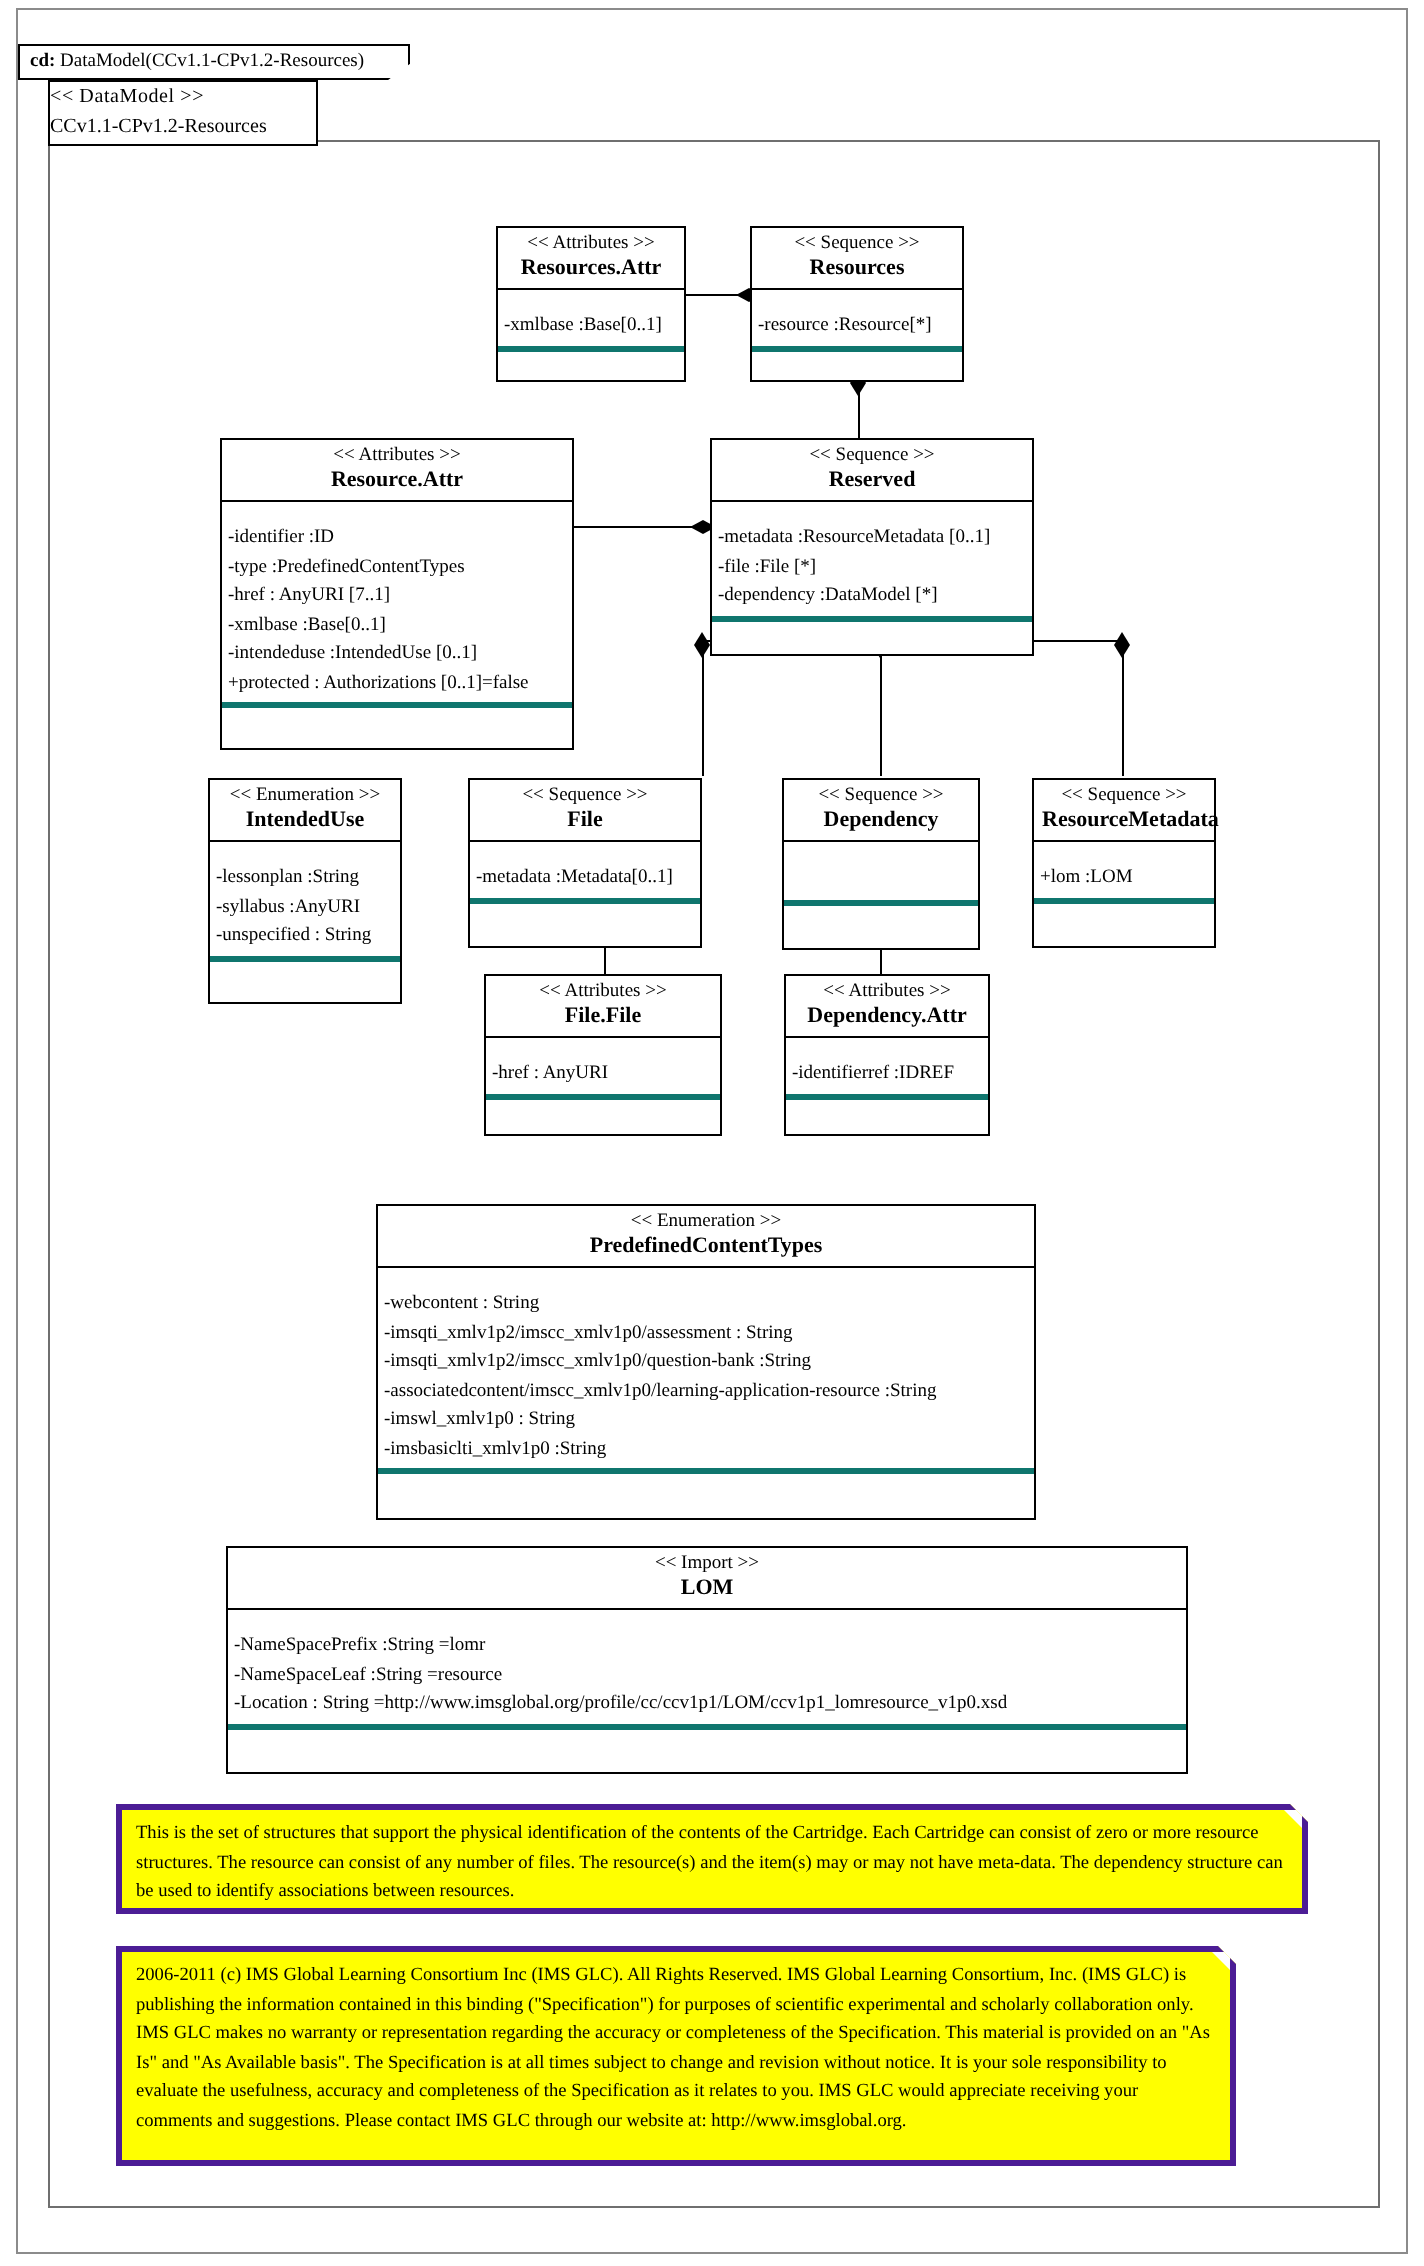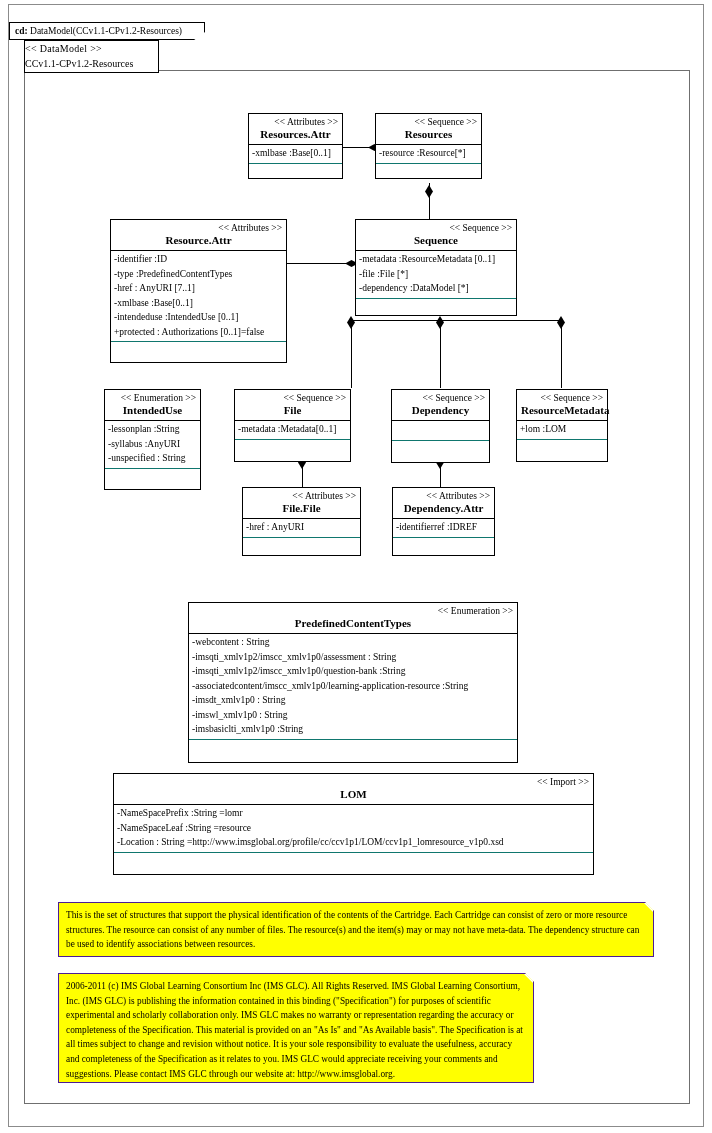--- a/index.html
+++ b/index.html
@@ -47,45 +47,46 @@
 
   
   .cls{
     position:absolute;background:#fff;border:1px solid #000;
     box-sizing:border-box;
   }
   .cls .hdr{
     text-align:center;padding:2px 4px 3px 4px;
     border-bottom:1px solid #000;
   }
-  .cls .stereo{display:block;font-size:9.5px;line-height:12px;white-space:nowrap;text-align:right;}
+  .cls .stereo{display:block;font-size:9.5px;line-height:12px;white-space:nowrap;}
   .cls .name{display:block;font-size:11px;font-weight:bold;line-height:13px;white-space:nowrap;}
   .cls .attrs{
-    border-bottom:1px solid #0f766e;padding:1px 3px 2px 3px;
+    border-bottom:3px solid #0f766e;padding:1px 3px 2px 3px;
     min-height:8px;
+    margin-top:10px;
   }
   .cls .attrs .a{font-size:9.5px;line-height:14.5px;white-space:nowrap;}
   .cls .ops{min-height:14px;}
 
   
   .ln{position:absolute;background:#000;}
   .lnh{height:1px;}
   .lnv{width:1px;}
   .dia-h{
     position:absolute;width:13px;height:7px;background:#000;
     clip-path:polygon(0 50%,50% 0,100% 50%,50% 100%);
   }
   .dia-v{
     position:absolute;width:8px;height:13px;background:#000;
     clip-path:polygon(50% 0,100% 50%,50% 100%,0 50%);
   }
 
   
   .note{
-    position:absolute;background:#ffff00;border:1px solid #4c1d95;
+    position:absolute;background:#ffff00;border:3px solid #4c1d95;
     box-sizing:border-box;padding:5px 8px 5px 7px;
     font-size:9.3px;line-height:14.6px;
     clip-path:polygon(0 0, calc(100% - 9px) 0, 100% 9px, 100% 100%, 0 100%);
   }
   .note .fold{
     position:absolute;right:0;top:0;width:9px;height:9px;
     background:#ffffff;
     clip-path:polygon(0 0,100% 100%,100% 0);
   }
   .note p{margin:0;}
@@ -164,21 +165,21 @@
       <div class="a">-xmlbase  :Base[0..1]</div>
       <div class="a">-intendeduse  :IntendedUse [0..1]</div>
       <div class="a">+protected : Authorizations  [0..1]=false</div>
     </div>
     <div class="ops" style="height:20px;"></div>
   </div>
 
   <div class="cls" style="left:355px;top:219px;width:162px;">
     <div class="hdr">
       <span class="stereo">&lt;&lt; Sequence  &gt;&gt;</span>
-      <span class="name">Sequence</span>
+      <span class="name">Reserved</span>
     </div>
     <div class="attrs">
       <div class="a">-metadata :ResourceMetadata [0..1]</div>
       <div class="a">-file :File [*]</div>
       <div class="a">-dependency :DataModel [*]</div>
     </div>
     <div class="ops" style="height:16px;"></div>
   </div>
 
   <div class="cls" style="left:104px;top:389px;width:97px;">
@@ -250,21 +251,20 @@
   <div class="cls" style="left:188px;top:602px;width:330px;">
     <div class="hdr">
       <span class="stereo">&lt;&lt; Enumeration   &gt;&gt;</span>
       <span class="name">PredefinedContentTypes</span>
     </div>
     <div class="attrs">
       <div class="a">-webcontent : String</div>
       <div class="a">-imsqti_xmlv1p2/imscc_xmlv1p0/assessment        : String</div>
       <div class="a">-imsqti_xmlv1p2/imscc_xmlv1p0/question-bank        :String</div>
       <div class="a">-associatedcontent/imscc_xmlv1p0/learning-application-resource        :String</div>
-      <div class="a">-imsdt_xmlv1p0  : String</div>
       <div class="a">-imswl_xmlv1p0  : String</div>
       <div class="a">-imsbasiclti_xmlv1p0   :String</div>
     </div>
     <div class="ops" style="height:22px;"></div>
   </div>
 
   <div class="cls" style="left:113px;top:773px;width:481px;">
     <div class="hdr">
       <span class="stereo">&lt;&lt; Import  &gt;&gt;</span>
       <span class="name">LOM</span>
@@ -275,18 +275,18 @@
       <div class="a">-Location : String =http://www.imsglobal.org/profile/cc/ccv1p1/LOM/ccv1p1_lomresource_v1p0.xsd</div>
     </div>
     <div class="ops" style="height:21px;"></div>
   </div>
 
   <div class="note" style="left:58px;top:902px;width:596px;height:55px;">
     <div class="fold"></div>
     <p>This is the set of structures that support the physical identification of the contents of the Cartridge.  Each Cartridge can consist of zero or more resource structures.  The resource can consist of any number of files.  The resource(s) and the item(s) may or may not have meta-data.  The dependency structure can be used to identify associations between resources.</p>
   </div>
 
-  <div class="note" style="left:58px;top:973px;width:476px;height:110px;">
+  <div class="note" style="left:58px;top:973px;width:560px;height:110px;">
     <div class="fold"></div>
     <p>2006-2011 (c) IMS Global Learning Consortium Inc (IMS GLC).  All Rights Reserved.  IMS Global Learning Consortium, Inc. (IMS GLC) is publishing the information contained in this binding ("Specification") for purposes of scientific experimental and scholarly collaboration only.  IMS GLC makes no warranty or representation regarding the accuracy or completeness of the Specification.  This material is provided on an "As Is" and "As Available basis".  The Specification is at all times subject to change and revision without notice. It is your sole responsibility to evaluate the usefulness, accuracy and completeness of the Specification as it relates to you.  IMS GLC would appreciate receiving your comments and suggestions.  Please contact IMS GLC through our website at: http://www.imsglobal.org.</p>
   </div>
 
 </div>
 
 </body></html>

